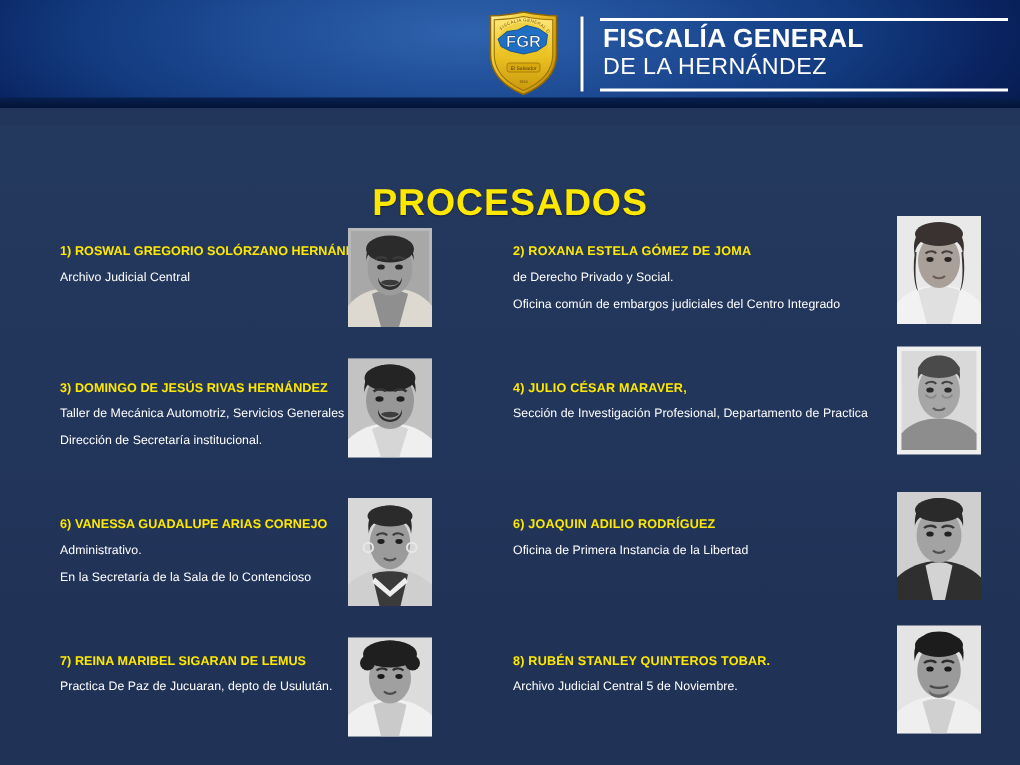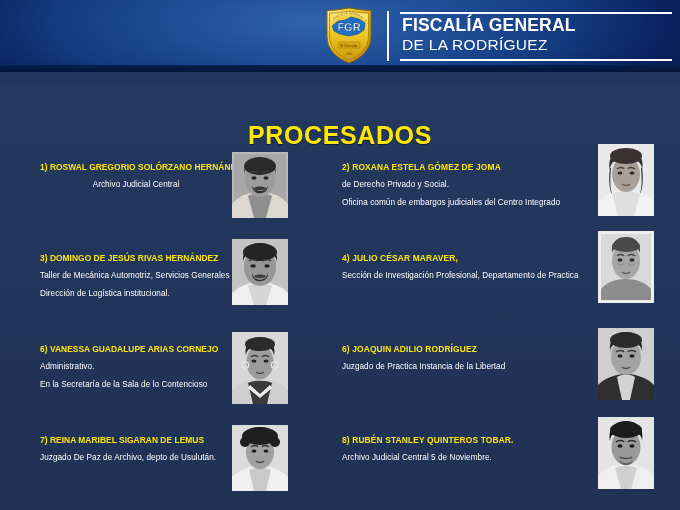--- a/index.html
+++ b/index.html
@@ -71,21 +71,21 @@
   .ename{
     color:#ffe800;font-size:8.4px;font-weight:bold;letter-spacing:.15px;
     white-space:nowrap;margin-bottom:9px;
   }
   .entry.left .ename{letter-spacing:.05px;}
   .edesc{
     color:#ffffff;font-size:8.2px;line-height:1.05;margin-bottom:9px;
     letter-spacing:.05px;
   }
   .edesc.ind{padding-left:11px;}
-  .edesc.center{text-align:center;}
+  .edesc.center{text-align:left;}
 
   
   .photo{
     flex:0 0 auto;width:56px;height:66px;position:relative;overflow:hidden;
     background:#cfcfcf;
   }
   .photo.tall{height:72px;}
   .photo svg{display:block;width:100%;height:100%;}
 
   .ph-1{margin:-6px 42px 0 0;}
@@ -133,21 +133,21 @@
             <textPath href="#arcp" startOffset="6%">FISCALIA GENERAL DE LA REPUBLICA</textPath>
           </text>
         </svg>
       </div>
 
       <div class="divider"></div>
 
       <div class="brand-text">
         <div class="rule"></div>
         <div class="brand-l1">FISCALÍA GENERAL</div>
-        <div class="brand-l2">DE LA RODRÍGUEZ</div>
+        <div class="brand-l2">DE LA HERNÁNDEZ</div>
         <div class="rule bottom"></div>
       </div>
     </div>
   </div>
 
   <div class="body-area">
 
     <div class="title">PROCESADOS</div>
 
     <div class="grid">
@@ -198,21 +198,21 @@
             <path d="M30 25 C31 23 35 23 37 25" stroke="#463c38" stroke-width="1.4" fill="none"></path>
             <path d="M24 40 C26 42 30 42 32 40" stroke="#6b5a52" stroke-width="1.4" fill="none"></path>
           </svg>
         </div>
       </div>
 
       <div class="entry left">
         <div class="entry-text">
           <div class="ename">3) DOMINGO DE JESÚS RIVAS HERNÁNDEZ</div>
           <div class="edesc">Taller de Mecánica Automotriz,  Servicios Generales</div>
-          <div class="edesc">Dirección de Logística institucional.</div>
+          <div class="edesc">Dirección de Secretaría institucional.</div>
         </div>
         <div class="photo ph-3">
           <svg viewBox="0 0 56 66" xmlns="http://www.w3.org/2000/svg">
             <rect width="56" height="66" fill="#c3c3c3"></rect>
             <path d="M0 66 L0 54 C7 47 17 43 28 43 C39 43 49 47 56 54 L56 66 Z" fill="#efefef"></path>
             <path d="M16 47 L22 66 L34 66 L40 47 C36 44 20 44 16 47 Z" fill="#d6d6d6"></path>
             <ellipse cx="28" cy="28" rx="16" ry="19" fill="#979797"></ellipse>
             <path d="M11 23 C12 8 44 8 45 23 C46 13 41 4 28 4 C15 4 10 13 11 23 Z" fill="#242424"></path>
             <ellipse cx="28" cy="13" rx="17" ry="9" fill="#242424"></ellipse>
             <ellipse cx="21" cy="27" rx="2.7" ry="1.8" fill="#1f1f1f"></ellipse>
@@ -271,21 +271,21 @@
             <path d="M19 25 C21 23 25 23 26 25" stroke="#3b3b3b" stroke-width="1.4" fill="none"></path>
             <path d="M30 25 C31 23 35 23 37 25" stroke="#3b3b3b" stroke-width="1.4" fill="none"></path>
             <path d="M24 40 C26 42 30 42 32 40" stroke="#4e4e4e" stroke-width="1.5" fill="none"></path>
           </svg>
         </div>
       </div>
 
       <div class="entry right">
         <div class="entry-text">
           <div class="ename">6) JOAQUIN ADILIO RODRÍGUEZ</div>
-          <div class="edesc">Juzgado de Practica  Instancia de la Libertad</div>
+          <div class="edesc">Oficina de Primera  Instancia de la Libertad</div>
         </div>
         <div class="photo tall ph-6">
           <svg viewBox="0 0 56 72" xmlns="http://www.w3.org/2000/svg">
             <rect width="56" height="72" fill="#cfcfcf"></rect>
             <path d="M0 72 L0 57 C7 50 17 46 28 46 C39 46 49 50 56 57 L56 72 Z" fill="#2f2f2f"></path>
             <path d="M19 49 L24 72 L32 72 L37 49 C33 46 23 46 19 49 Z" fill="#d3d3d3"></path>
             <ellipse cx="28" cy="29" rx="15" ry="18" fill="#a3a3a3"></ellipse>
             <path d="M12 23 C13 10 43 10 44 23 C45 12 40 4 28 4 C16 4 11 12 12 23 Z" fill="#2a2a2a"></path>
             <ellipse cx="28" cy="12" rx="16" ry="8" fill="#2a2a2a"></ellipse>
             <ellipse cx="22" cy="28" rx="2.5" ry="1.7" fill="#222"></ellipse>
@@ -293,21 +293,21 @@
             <path d="M18 24 C20 22 25 22 26 24" stroke="#363636" stroke-width="1.6" fill="none"></path>
             <path d="M30 24 C31 22 36 22 38 24" stroke="#363636" stroke-width="1.6" fill="none"></path>
             <path d="M24 39 C26 41 30 41 32 39" stroke="#4f4f4f" stroke-width="1.5" fill="none"></path>
           </svg>
         </div>
       </div>
 
       <div class="entry left">
         <div class="entry-text">
           <div class="ename">7) REINA MARIBEL SIGARAN DE LEMUS</div>
-          <div class="edesc">Juzgado De Paz de Archivo, depto de Usulután.</div>
+          <div class="edesc">Practica De Paz de Jucuaran, depto de Usulután.</div>
         </div>
         <div class="photo ph-7">
           <svg viewBox="0 0 56 66" xmlns="http://www.w3.org/2000/svg">
             <rect width="56" height="66" fill="#dcdcdc"></rect>
             <path d="M0 66 L0 52 C7 45 17 41 28 41 C39 41 49 45 56 52 L56 66 Z" fill="#f0f0f0"></path>
             <path d="M17 45 L22 66 L34 66 L39 45 C34 42 22 42 17 45 Z" fill="#cacaca"></path>
             <ellipse cx="28" cy="27" rx="14" ry="17" fill="#a0a0a0"></ellipse>
             <path d="M11 22 C10 6 46 6 45 22 C49 12 42 2 28 2 C14 2 7 12 11 22 Z" fill="#1f1f1f"></path>
             <ellipse cx="28" cy="11" rx="18" ry="9" fill="#1f1f1f"></ellipse>
             <circle cx="13" cy="17" r="5" fill="#1f1f1f"></circle>

